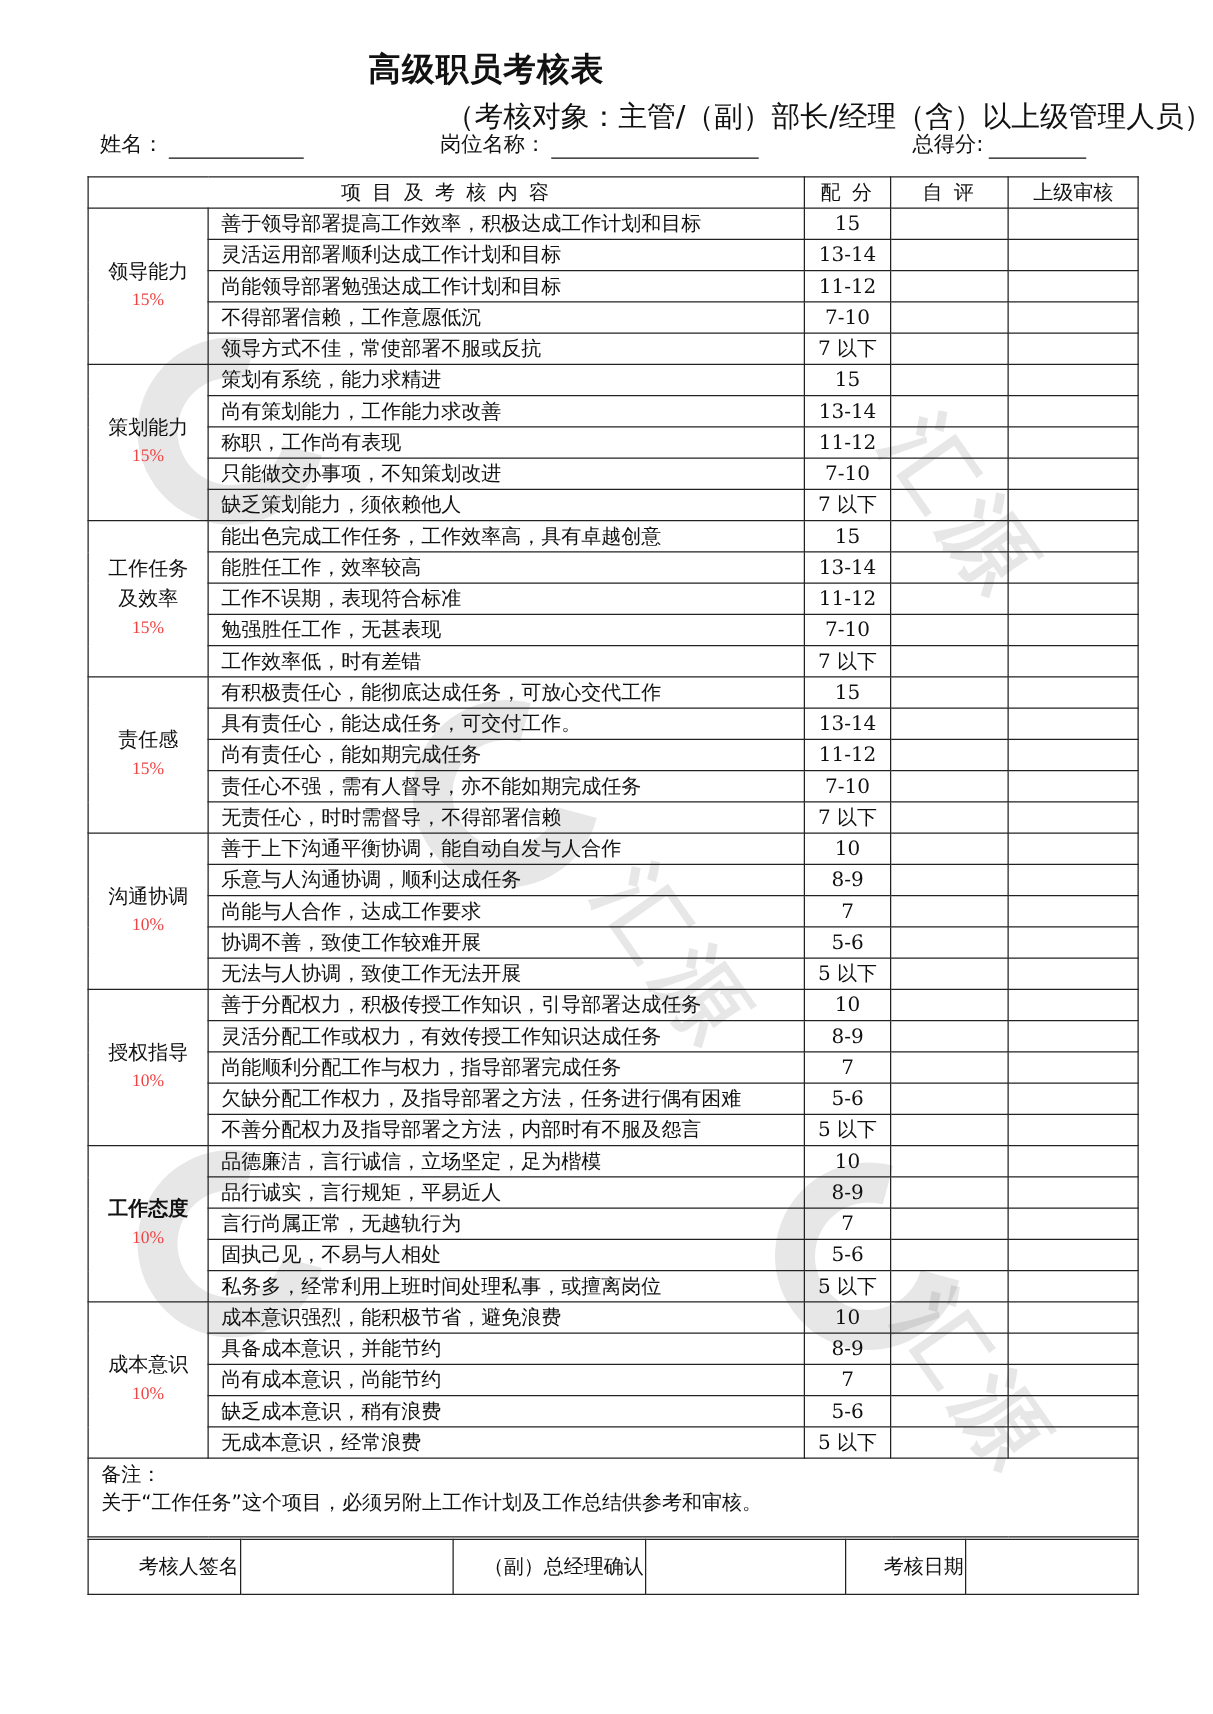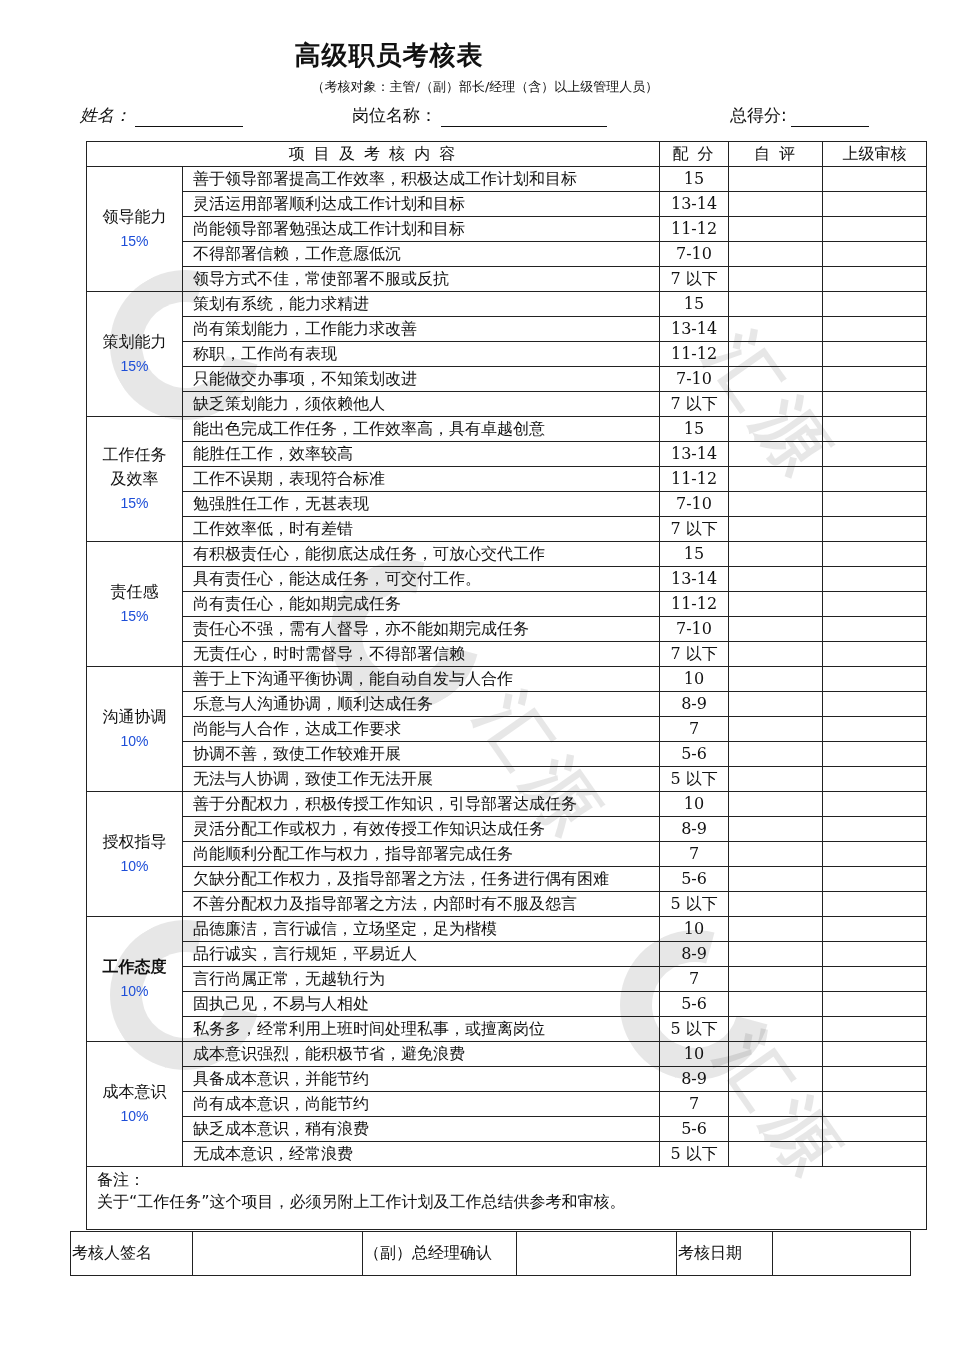--- a/index.html
+++ b/index.html
@@ -1,56 +1,56 @@
 <!DOCTYPE html>
 <html><head>
 <meta charset="utf-8">
 <style>
   html, body { margin: 0; padding: 0; background: #ffffff; }
   body { width: 970px; height: 1371px; position: relative; overflow: hidden;
          font-family: "DejaVu Sans", "Liberation Sans", sans-serif; color: #111; }
   .title { position: absolute; top: 38px; left: 0; width: 778px; text-align: center;
            font-size: 26px; font-weight: bold; letter-spacing: 1px; }
-  .subtitle { position: absolute; top: 78px; left: 0; width: 970px; text-align: center;
-              font-size: 13px; }
+  .subtitle { position: absolute; top: 78px; left: 0; width: 970px; text-align: right;
+              font-size: 23px; }
   .field { position: absolute; top: 104px; font-size: 17px; display: flex; align-items: flex-end; }
   .field .line { display: inline-block; border-bottom: 1px solid #111; height: 18px; margin-left: 4px; }
   table.main { position: absolute; left: 70px; top: 141px; width: 840px;
-               border-collapse: collapse; table-layout: fixed; margin-left: 16px; }
+               border-collapse: collapse; table-layout: fixed; }
   table.main td, table.main th { border: 1px solid #222; padding: 0; height: 24px;
                font-size: 16px; line-height: 24px; font-weight: normal; overflow: hidden; white-space: nowrap; }
   table.main th { height: 24px; letter-spacing: 2px; }
   td.cat { text-align: center; white-space: normal; line-height: 22px; vertical-align: middle; font-size: 16px; }
-  td.cat .pct { display: block; font-family: Liberation Sans, sans-serif; font-size: 14px; color: #1d4ed8; }
+  td.cat .pct { display: block; font-family: Liberation Serif, serif; font-size: 14px; color: #ef4444; }
   td.desc { padding-left: 10px !important; }
   td.score { text-align: center; font-family: "DejaVu Serif", "Liberation Serif", serif; font-size: 15px; }
   td.notes { height: 58px !important; vertical-align: top; white-space: normal !important;
              padding: 2px 10px !important; line-height: 22px !important; font-size: 16px; }
   table.sign { position: absolute; left: 70px; top: 1231px; width: 840px; border-collapse: collapse; table-layout: fixed; }
-  table.sign td { border: 1px solid #222; height: 41px; font-size: 16px; text-align: left; }
+  table.sign td { border: 1px solid #222; height: 41px; font-size: 16px; text-align: right; }
   .watermark { position: absolute; pointer-events: none; opacity: 0.09; }
   .wm-c { width: 150px; height: 150px; border-radius: 50%; border: 32px solid #000;
           border-right-color: transparent; box-sizing: border-box; transform: rotate(-30deg); }
   .wm-t { font-size: 70px; font-weight: bold; transform: rotate(55deg); color: #000; letter-spacing: 10px; }
 </style>
 </head>
 <body>
 
 <div class="watermark wm-c" style="left:110px;top:270px;"></div>
 <div class="watermark wm-t" style="left:690px;top:360px;">汇源</div>
 <div class="watermark wm-c" style="left:330px;top:560px;"></div>
 <div class="watermark wm-t" style="left:460px;top:720px;">汇源</div>
 <div class="watermark wm-c" style="left:110px;top:920px;"></div>
 <div class="watermark wm-c" style="left:620px;top:930px;"></div>
 <div class="watermark wm-t" style="left:700px;top:1060px;">汇源</div>
 
 <div class="title">高级职员考核表</div>
 <div class="subtitle">（考核对象：主管/（副）部长/经理（含）以上级管理人员）</div>
 
-<div class="field" style="left:80px;font-style:italic;">
+<div class="field" style="left:80px;">
   <span>姓名：</span>
   <span class="line" style="width:108px;"></span>
 </div>
 <div class="field" style="left:352px;font-family:Liberation Mono, monospace;">
   <span>岗位名称：</span>
   <span class="line" style="width:166px;"></span>
 </div>
 <div class="field" style="left:730px;">
   <span>总得分:</span>
   <span class="line" style="width:78px;"></span>

